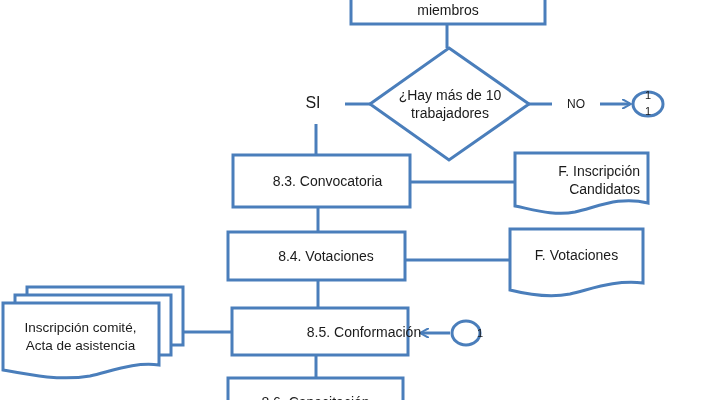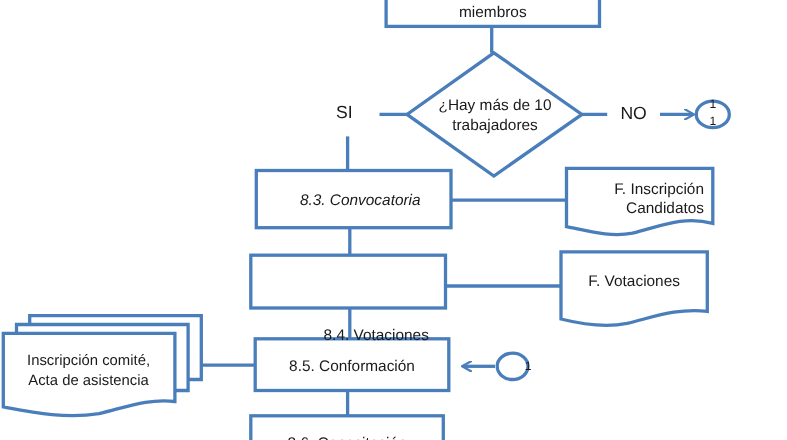--- a/index.html
+++ b/index.html
@@ -48,23 +48,23 @@
     <line x1="183" y1="332" x2="232" y2="332"></line>
     <line x1="316" y1="355" x2="316" y2="378"></line>
 
     <rect x="228" y="378" width="175" height="48"></rect>
   </g>
 </svg>
 
 <div class="lbl" style="left:351px;top:-2px;width:194px;height:24px;">miembros</div>
 <div class="lbl" style="left:395px;top:85px;width:110px;height:38px;text-align:center;">¿Hay más de 10 trabajadores</div>
 <div class="lbl" style="left:300px;top:94px;width:26px;height:18px;font-size:16px;">SI</div>
-<div class="lbl" style="left:560px;top:95px;width:32px;height:18px;font-size:16px;">NO</div>
+<div class="lbl" style="left:560px;top:95px;width:32px;height:18px;font-size:12px;">NO</div>
 <div class="lbl" style="left:640px;top:88px;width:16px;height:14px;font-size:11px;">1</div>
 <div class="lbl" style="left:640px;top:104px;width:16px;height:14px;font-size:11px;">1</div>
-<div class="lbl" style="left:233px;top:155px;width:189px;height:52px;font-style:italic;">8.3. Convocatoria</div>
+<div class="lbl" style="left:233px;top:155px;width:189px;height:52px;">8.3. Convocatoria</div>
 <div class="lbl" style="left:530px;top:160px;width:110px;height:40px;text-align:right;">F. Inscripción Candidatos</div>
-<div class="lbl" style="left:244px;top:232px;width:196px;height:48px;margin-top:48px;">8.4. Votaciones</div>
+<div class="lbl" style="left:228px;top:232px;width:196px;height:48px;">8.4. Votaciones</div>
 <div class="lbl" style="left:510px;top:238px;width:133px;height:34px;text-align:center;">F. Votaciones</div>
-<div class="lbl" style="left:232px;top:308px;width:176px;height:47px;">8.5. Conformación</div>
+<div class="lbl" style="left:232px;top:308px;width:176px;height:47px;padding-left:44px;">8.5. Conformación</div>
 <div class="lbl" style="left:474px;top:326px;width:12px;height:14px;font-size:11px;">1</div>
 <div class="lbl" style="left:18px;top:310px;width:125px;height:54px;font-size:13.5px;">Inscripción comité, Acta de asistencia</div>
 <div class="lbl" style="left:228px;top:393px;width:175px;height:18px;align-items:flex-start;">8.6. Capacitación</div>
 
 </body></html>

